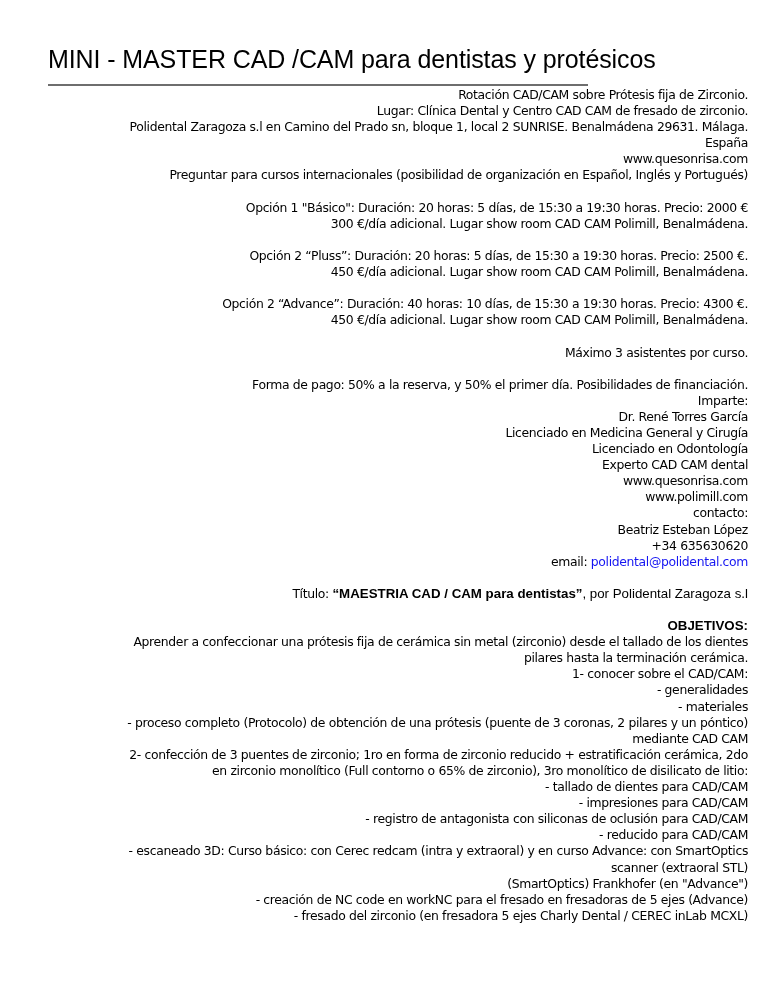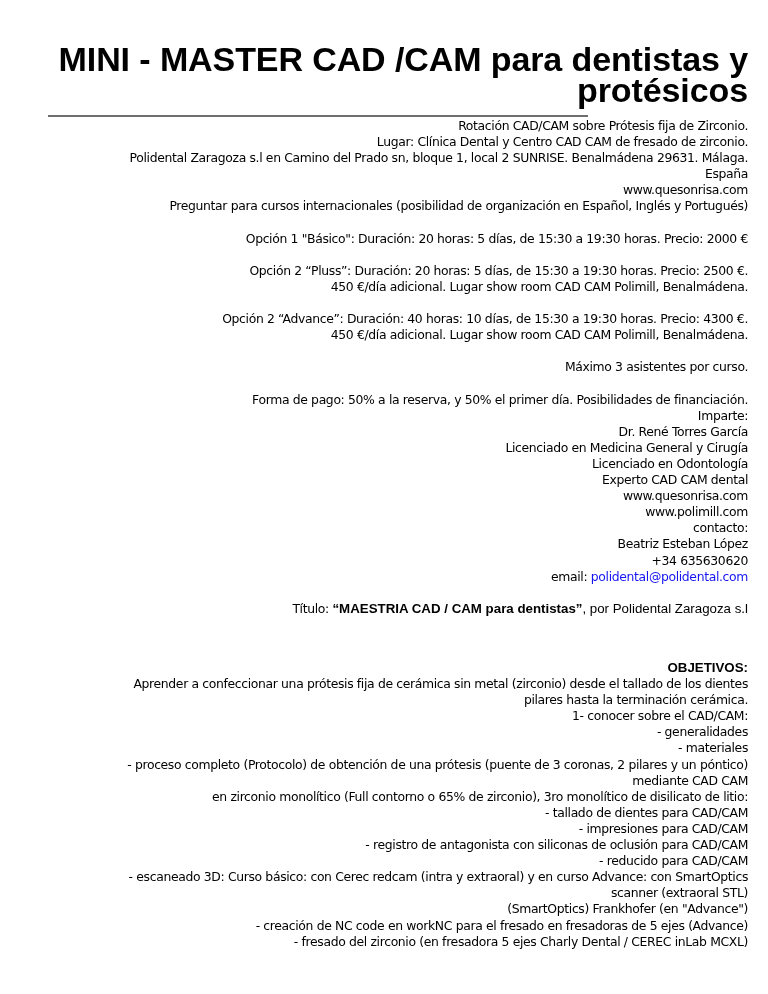--- a/index.html
+++ b/index.html
@@ -1,39 +1,38 @@
 <!DOCTYPE html>
 <html><head>
 <meta charset="utf-8">
 <style>
   html, body { margin: 0; padding: 0; background: #ffffff; }
   body { width: 768px; height: 994px; overflow: hidden; position: relative; color: #000; }
   .page { position: absolute; left: 48px; top: 0; width: 700px; }
   .title {
     font-family: "Liberation Sans", sans-serif;
-    font-weight: bold;
-    font-size: 34px;
+    font-weight: normal;
+    font-size: 25px;
     line-height: 31px;
     margin: 44px 0 0 0;
     letter-spacing: -0.1px;
-    text-align: right;
   }
   .rule { width: 540px; height: 0; border-top: 2px solid #6e6e6e; margin: 9px 0 0 0; }
   .body {
     font-family: "DejaVu Sans", sans-serif;
     font-size: 12.4px;
     line-height: 16.1px;
     letter-spacing: -0.35px;
     margin-top: 1px;
     text-align: right;
   }
   .line { white-space: nowrap; min-height: 16.1px; }
   .gap { height: 16.1px; }
   a.link { color: #1515f2; text-decoration: none; }
-  .sans { font-family: "Liberation Sans", sans-serif; font-size: 13.3px; letter-spacing: 0; margin-top: 27px; }
+  .sans { font-family: "Liberation Sans", sans-serif; font-size: 13.3px; letter-spacing: 0; }
   .bold { font-weight: bold; }
 </style>
 </head>
 <body>
 
 <div class="page">
   <h1 class="title">MINI - MASTER CAD /CAM para dentistas y protésicos</h1>
   <div class="rule"></div>
 
   <div class="body">
@@ -43,20 +42,21 @@
       <div class="line">Polidental Zaragoza s.l en Camino del Prado sn, bloque 1, local 2 SUNRISE. Benalmádena 29631. Málaga.</div>
       <div class="line">España</div>
       <div class="line">www.quesonrisa.com</div>
       <div class="line">Preguntar para cursos internacionales (posibilidad de organización en Español, Inglés y Portugués)</div>
     </div>
 
     <div class="gap"></div>
 
     <div>
       <div class="line">Opción 1 "Básico": Duración: 20 horas: 5 días, de 15:30 a 19:30 horas. Precio: 2000 €</div>
+      <div class="line">300 €/día adicional. Lugar show room  CAD CAM Polimill, Benalmádena.</div>
     </div>
     <div class="gap"></div>
     <div>
       <div class="line">Opción 2 “Pluss”: Duración: 20 horas: 5 días, de 15:30 a 19:30 horas. Precio: 2500 €.</div>
       <div class="line">450 €/día adicional. Lugar show room  CAD CAM Polimill, Benalmádena.</div>
     </div>
     <div class="gap"></div>
     <div>
       <div class="line">Opción 2 “Advance”: Duración: 40 horas: 10 días, de 15:30 a 19:30 horas. Precio: 4300 €.</div>
       <div class="line">450 €/día adicional. Lugar show room  CAD CAM Polimill, Benalmádena.</div>
@@ -95,20 +95,21 @@
 
     <div>
       <div class="line sans bold">OBJETIVOS:</div>
       <div class="line">Aprender a confeccionar una prótesis fija de cerámica sin metal (zirconio) desde el tallado de los dientes</div>
       <div class="line">pilares hasta la terminación cerámica.</div>
       <div class="line">1- conocer sobre el CAD/CAM:</div>
       <div class="line">- generalidades</div>
       <div class="line">- materiales</div>
       <div class="line">- proceso completo (Protocolo) de obtención de una prótesis (puente de 3 coronas, 2 pilares y un póntico)</div>
       <div class="line">mediante CAD CAM</div>
+      <div class="line">2- confección de 3 puentes de zirconio; 1ro en forma de zirconio reducido + estratificación cerámica, 2do</div>
       <div class="line">en zirconio monolítico (Full contorno o 65% de zirconio), 3ro monolítico de disilicato de litio:</div>
       <div class="line">- tallado de dientes para CAD/CAM</div>
       <div class="line">- impresiones para CAD/CAM</div>
       <div class="line">- registro de antagonista con siliconas de oclusión para CAD/CAM</div>
       <div class="line">- reducido para CAD/CAM</div>
       <div class="line">- escaneado 3D: Curso básico: con Cerec redcam (intra y extraoral) y en curso Advance: con SmartOptics</div>
       <div class="line">scanner (extraoral STL)</div>
       <div class="line">(SmartOptics) Frankhofer (en "Advance")</div>
       <div class="line">- creación de NC code en workNC para el fresado en fresadoras de 5 ejes (Advance)</div>
       <div class="line">- fresado del zirconio (en fresadora 5 ejes Charly Dental / CEREC inLab MCXL)</div>

